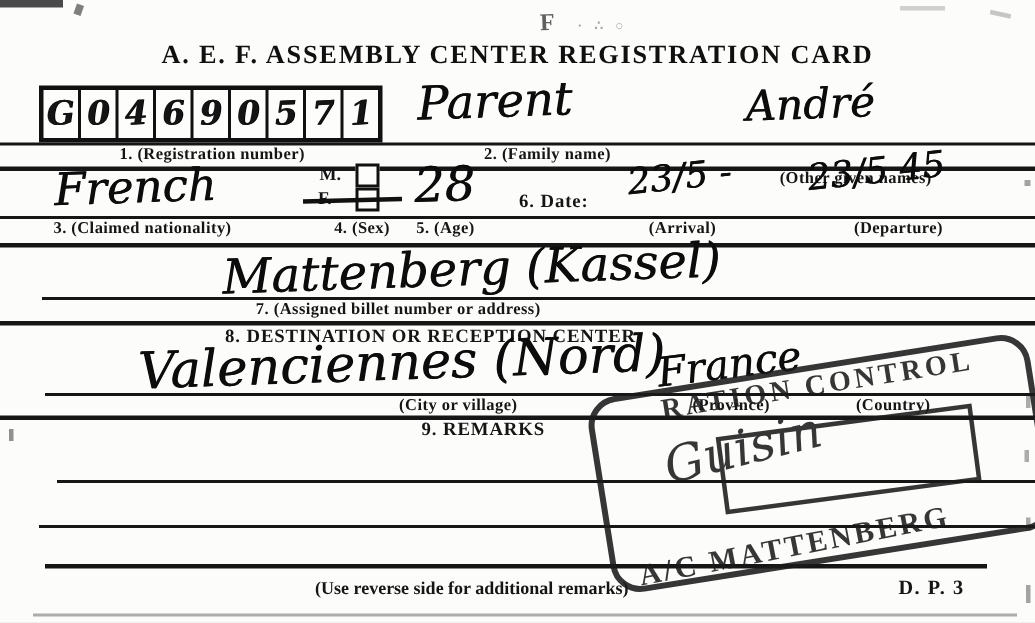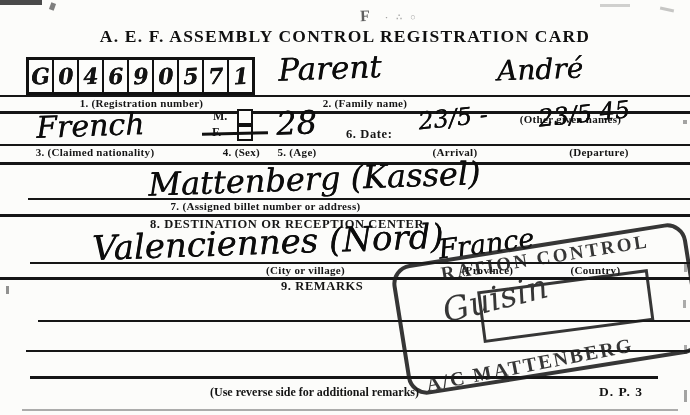--- a/index.html
+++ b/index.html
@@ -79,21 +79,21 @@
     <div class="artifact" style="left:683px;top:120px;width:4px;height:4px;opacity:.5;"></div>
     <div class="artifact" style="left:684px;top:262px;width:3px;height:10px;opacity:.45;"></div>
     <div class="artifact" style="left:683px;top:300px;width:3px;height:8px;opacity:.45;"></div>
     <div class="artifact" style="left:684px;top:345px;width:3px;height:9px;opacity:.45;"></div>
     <div class="artifact" style="left:684px;top:390px;width:3px;height:12px;opacity:.5;"></div>
   </div>
 
   <div class="pencil" style="left:360px;top:7px;font-size:16px;transform:rotate(-2deg);">F</div>
   <div class="pencil" style="left:385px;top:12px;font-size:9px;opacity:.45;letter-spacing:3px;">· ∴ ○</div>
 
-  <div class="title">A. E. F. ASSEMBLY CONTROL REGISTRATION CARD</div>
+  <div class="title">A. E. F. ASSEMBLY CENTER REGISTRATION CARD</div>
 
   <div class="reggrid">
     <div class="regcell">
         <span>G</span>
       </div>
     <div class="regcell">
         <span>0</span>
       </div>
     <div class="regcell">
         <span>4</span>

